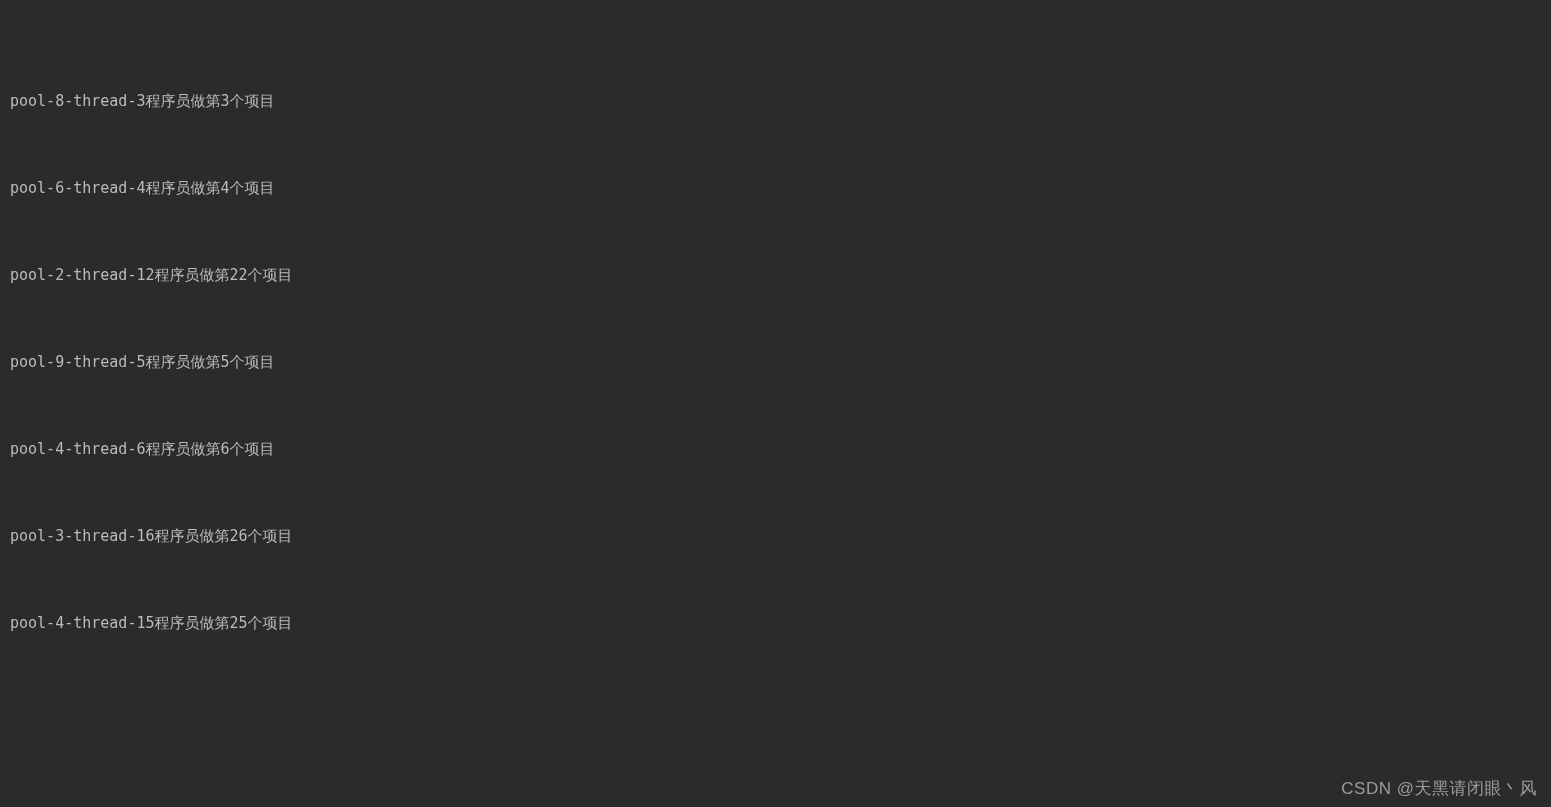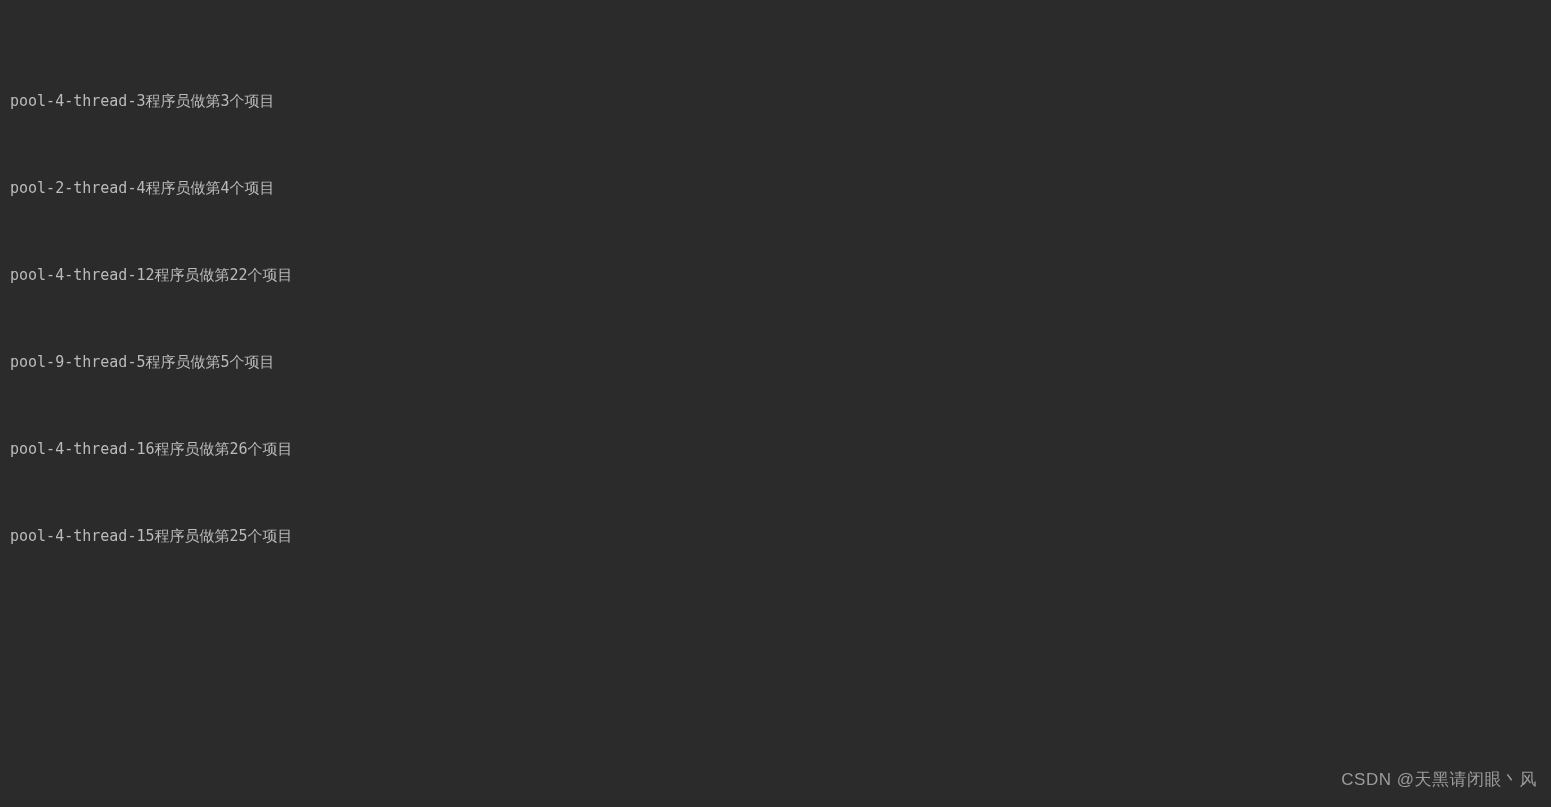--- a/index.html
+++ b/index.html
@@ -18,37 +18,38 @@
   .console {
     padding: 0 0 0 10px;
     white-space: pre;
   }
   .line {
     white-space: pre;
   }
   .watermark {
     position: absolute;
     right: 14px;
-    bottom: 13px;
+    bottom: 4px;
     color: #9b9b9b;
     font-family: "Microsoft YaHei", "PingFang SC", sans-serif;
     font-size: 17px;
     letter-spacing: 0.5px;
   }
 </style>
 </head>
 <body>
 
 <div class="console">
 
-  <div class="line">pool-4-thread-3程序员做第3个项目</div>
-  <div class="line">pool-2-thread-4程序员做第4个项目</div>
-  <div class="line">pool-4-thread-12程序员做第22个项目</div>
+  <div class="line">pool-8-thread-3程序员做第3个项目</div>
+  <div class="line">pool-6-thread-4程序员做第4个项目</div>
+  <div class="line">pool-2-thread-12程序员做第22个项目</div>
   <div class="line">pool-9-thread-5程序员做第5个项目</div>
-  <div class="line">pool-4-thread-16程序员做第26个项目</div>
+  <div class="line">pool-4-thread-6程序员做第6个项目</div>
+  <div class="line">pool-3-thread-16程序员做第26个项目</div>
   <div class="line">pool-4-thread-15程序员做第25个项目</div>
   
   
   
   
   
   
   
   
   

